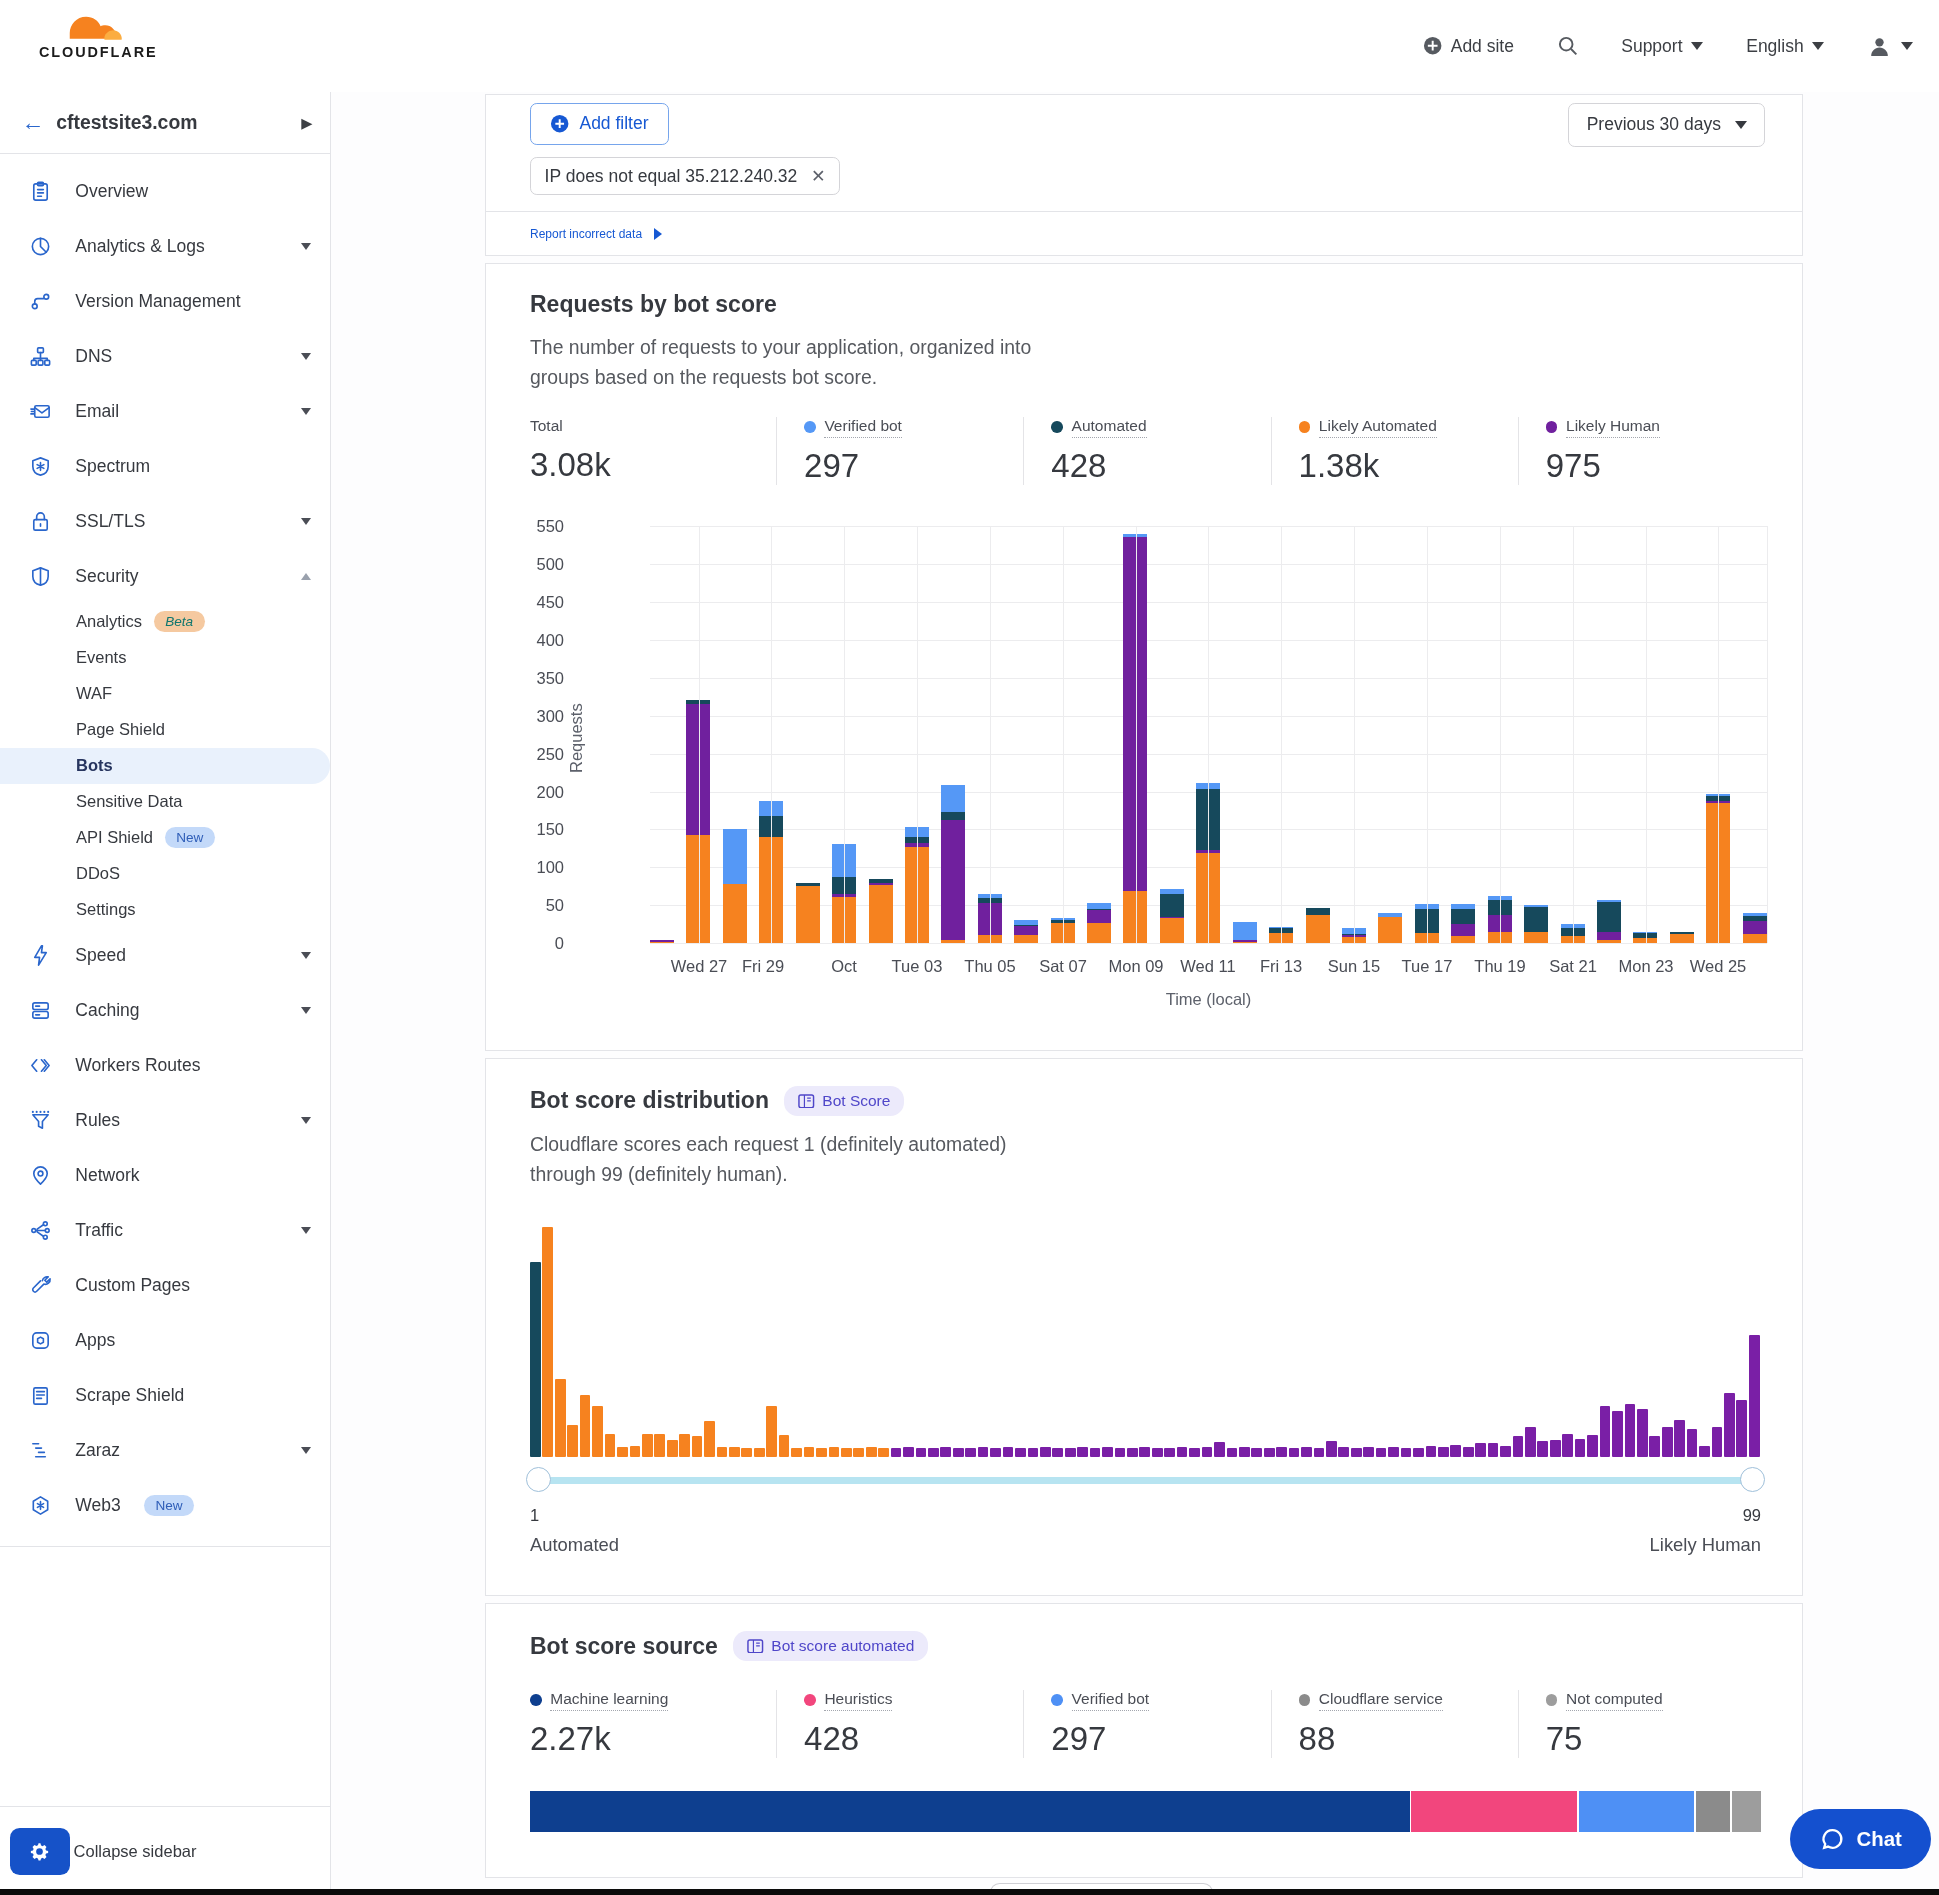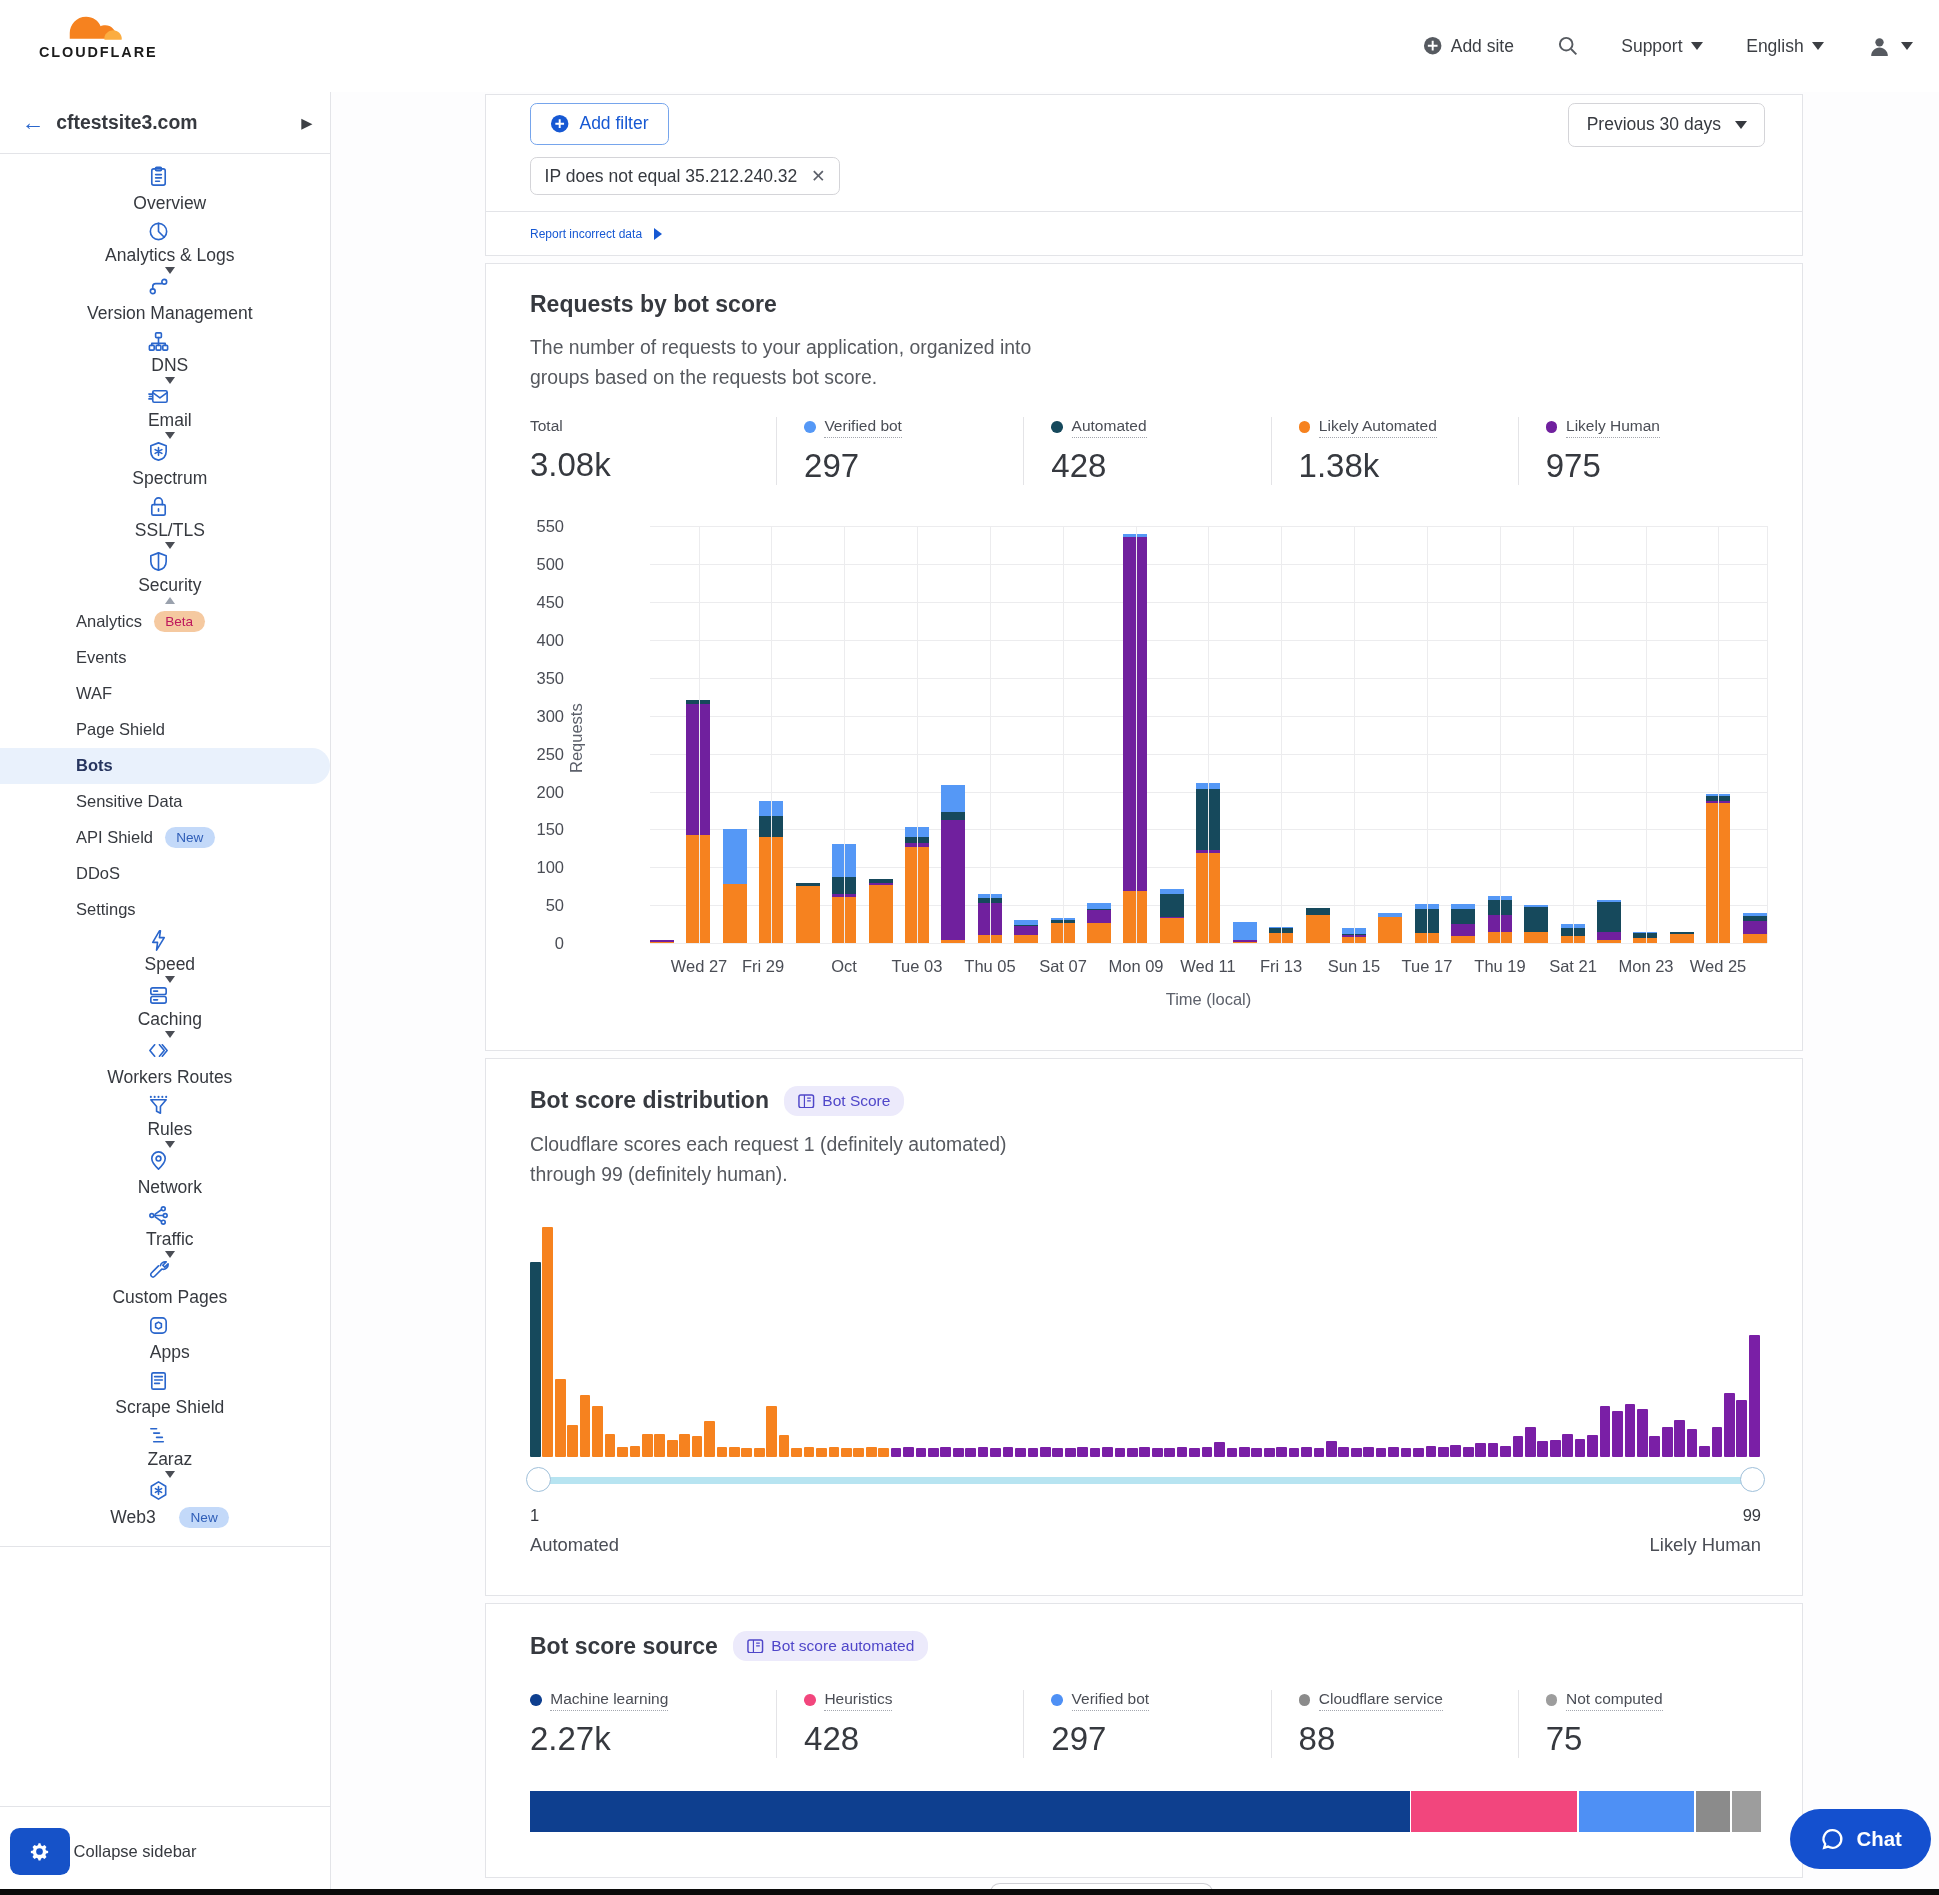--- a/index.html
+++ b/index.html
@@ -14,29 +14,29 @@
   .hdr-item { display:flex; align-items:center; gap:8.7px; font-size:17.5px; color:#3c3f44; cursor:pointer; }
   .caret { width:0; height:0; border-left:6.8px solid transparent; border-right:6.8px solid transparent; border-top:8.7px solid #3c3f44; display:inline-block; }
 
   
   .side { position:absolute; top:92px; left:0; width:331px; height:1803px; background:#fff; border-right:1px solid #e3e4e8; z-index:4; }
   .site-row { height:62px; display:flex; align-items:center; padding:0 17.5px 0 21.3px; border-bottom:1px solid #e3e4e8; }
   .back-arrow { color:#2a66cc; font-size:23px; width:35px; flex:none; cursor:pointer; }
   .site-name { font-size:19.4px; font-weight:bold; color:#36393f; flex:1; }
   .site-chev { color:#3c3f44; font-size:14.6px; cursor:pointer; }
   .nav { padding-top:9.7px; }
-  .nav-item { height:55px; display:flex; align-items:center; padding:0 19.4px 0 29px; cursor:pointer;flex-direction:column; }
+  .nav-item { height:55px; display:flex; align-items:center; padding:0 19.4px 0 29px; cursor:pointer; }
   .nav-item .ico { width:25px; height:25px; color:#2a66cc; flex:none; margin-right:21.3px; display:flex; align-items:center; }
   .nav-item .lbl { font-size:17.5px; color:#36393f; flex:1; display:flex; align-items:center; gap:11.6px; }
   .nav-chev { width:0; height:0; border-left:5.8px solid transparent; border-right:5.8px solid transparent; border-top:7.8px solid #4a4d55; }
   .nav-chev.up { border-top:none; border-bottom:7.8px solid #9aa1ad; }
   .sub-item { height:36px; display:flex; align-items:center; padding:0 19.4px 0 76px; font-size:16.5px; color:#36393f; cursor:pointer; }
   .sub-item.sel { background:#e9f1fc; border-radius:0 18.4px 18.4px 0; font-weight:bold; color:#27355f; }
   .pill-badge { font-size:13.6px; padding:2.9px 11.6px; border-radius:11.6px; margin-left:11.6px; }
-  .badge-beta { background:#f5c9a0; color:#be185d; }
+  .badge-beta { background:#f5c9a0; color:#0f766e;font-style:italic; }
   .badge-new { background:#c3d9f9; color:#2f5eb8; }
   .side-div { border-top:1px solid #e3e4e8; margin-top:13.6px; }
   .collapse-row { position:absolute; left:0; bottom:0; width:100%; height:89px; border-top:1px solid #e3e4e8; display:flex; align-items:center; padding:0 13.6px 0 9.7px; background:#fff; }
   .gear-btn { width:60px; height:47px; background:#1652c8; border-radius:9.7px; display:flex; align-items:center; justify-content:center; cursor:pointer; flex:none; }
   .collapse-lbl { font-size:16.5px; color:#36393f; margin-left:3.9px; }
 
   
   .main { position:absolute; left:485px; top:94px; width:1318px; }
   .card { background:#fff; border:1px solid #e3e4e8; }
   .cardA { }

